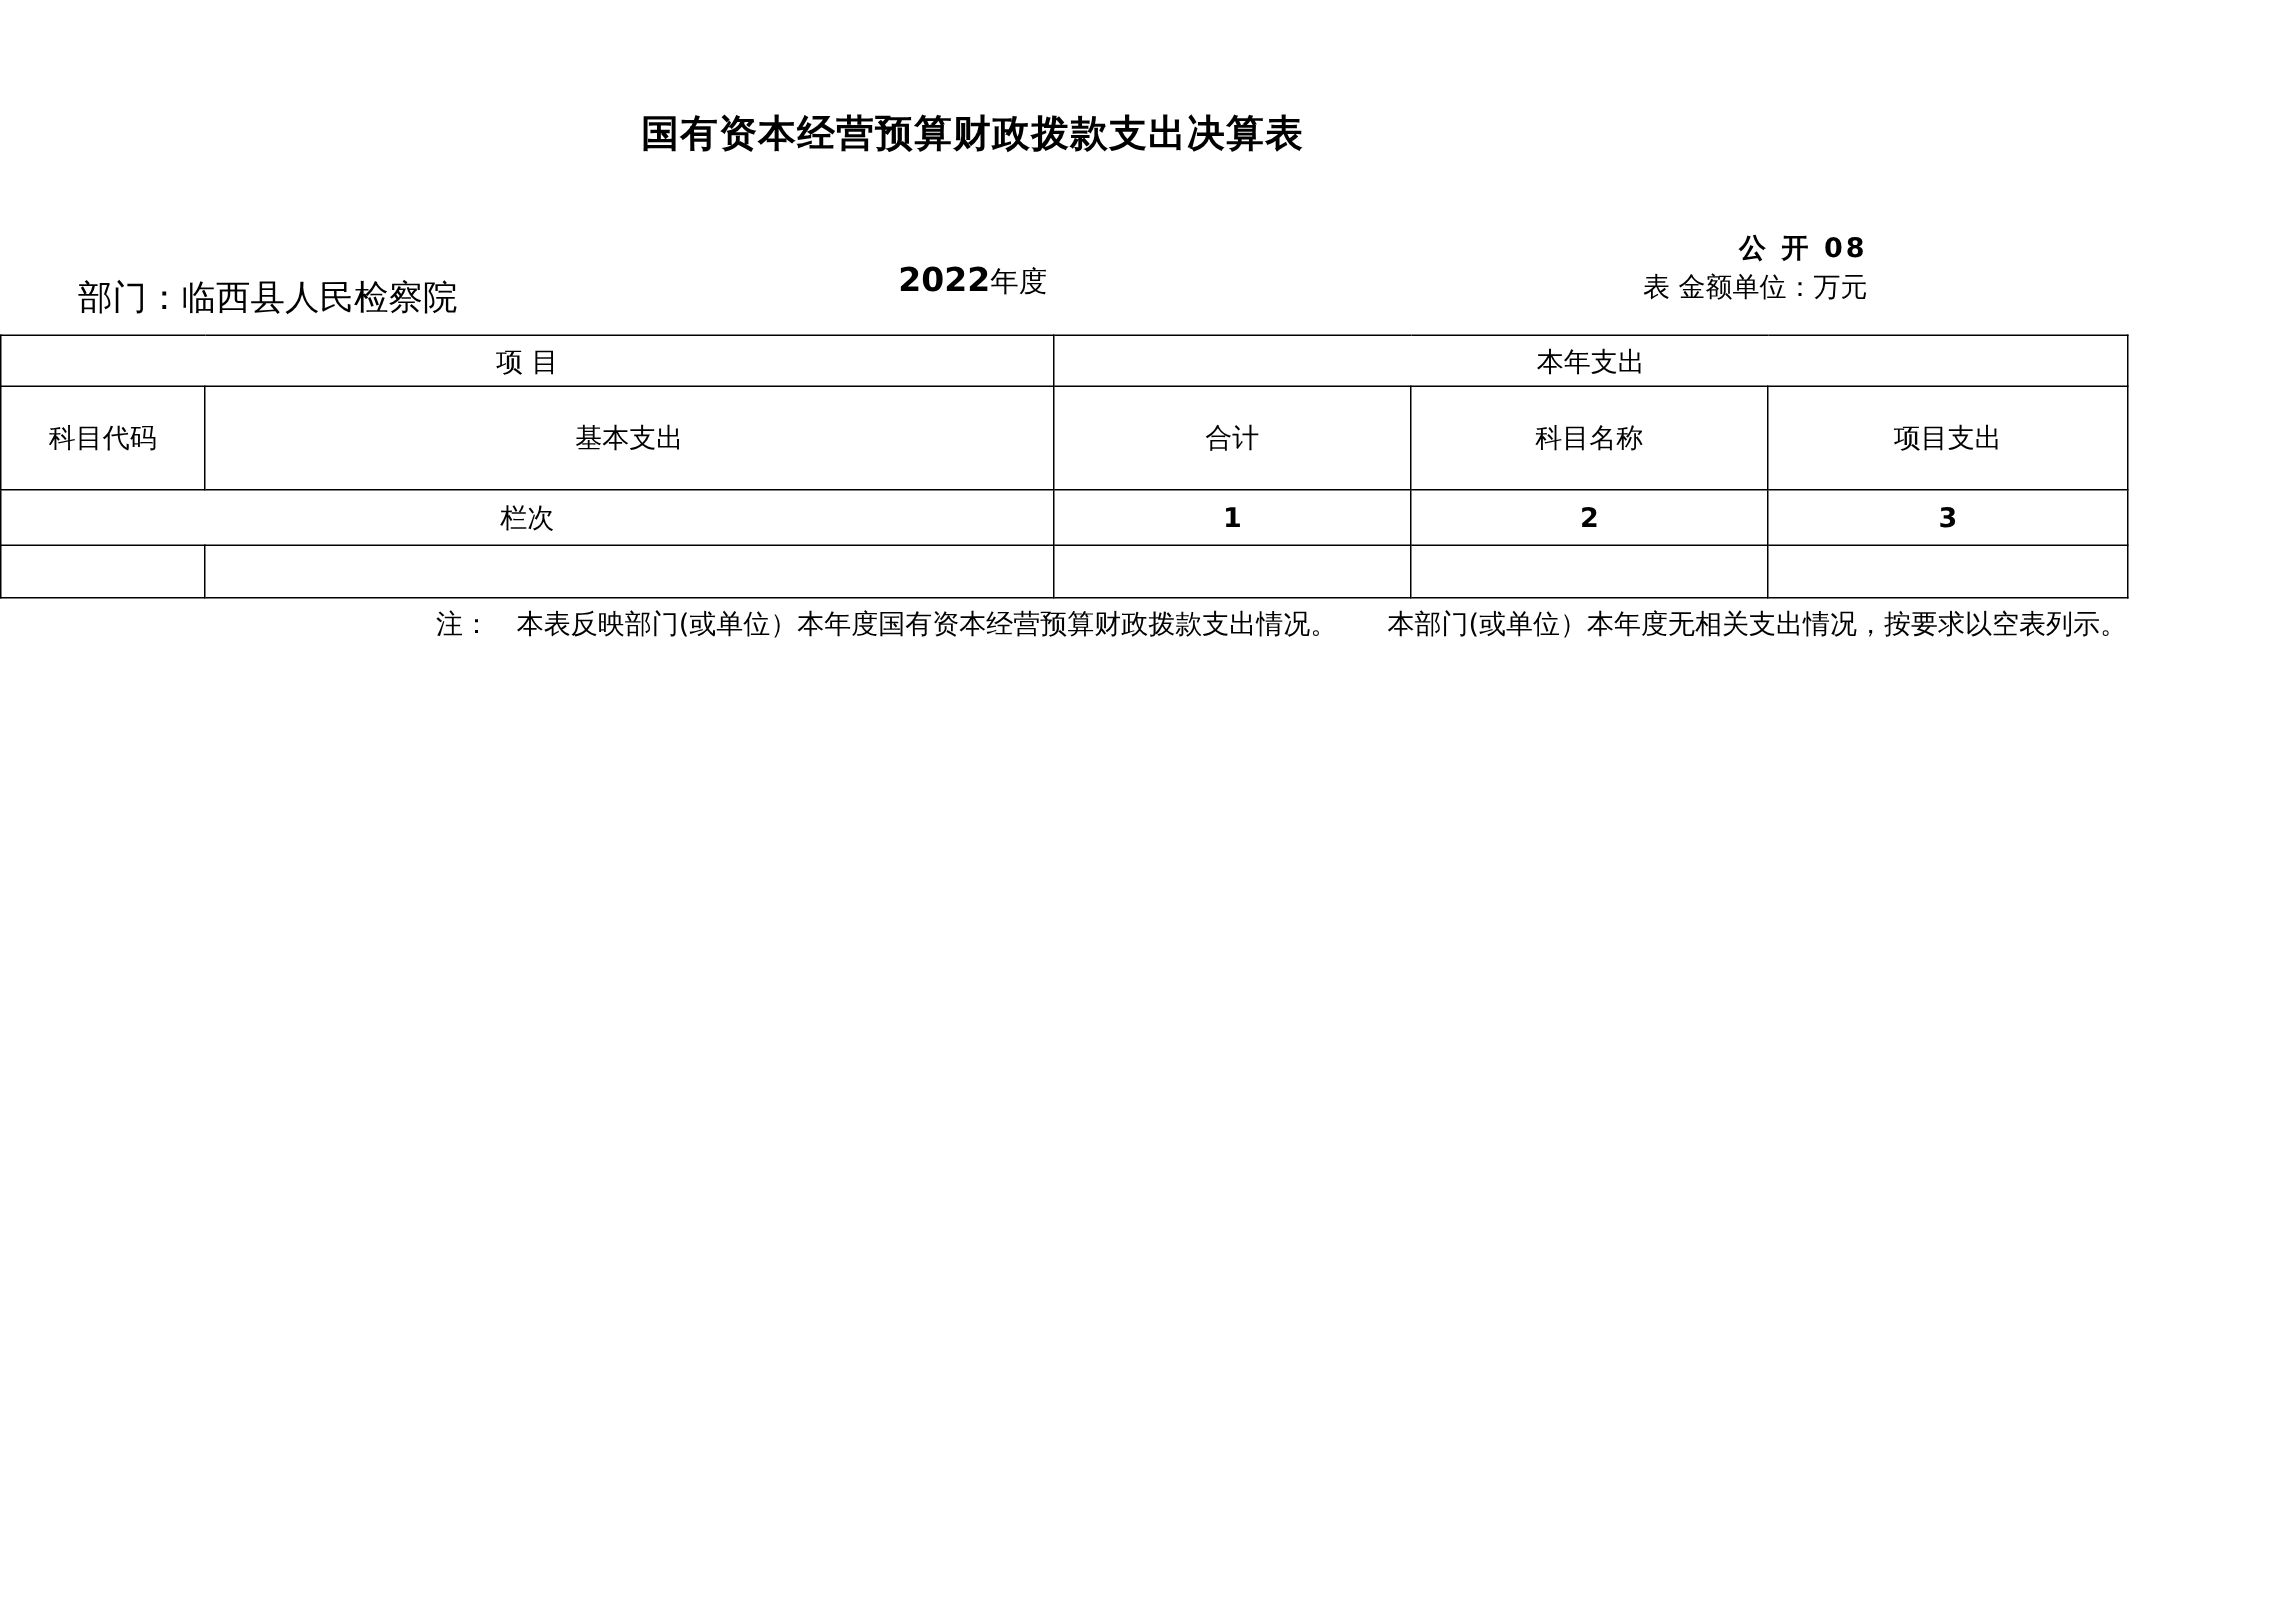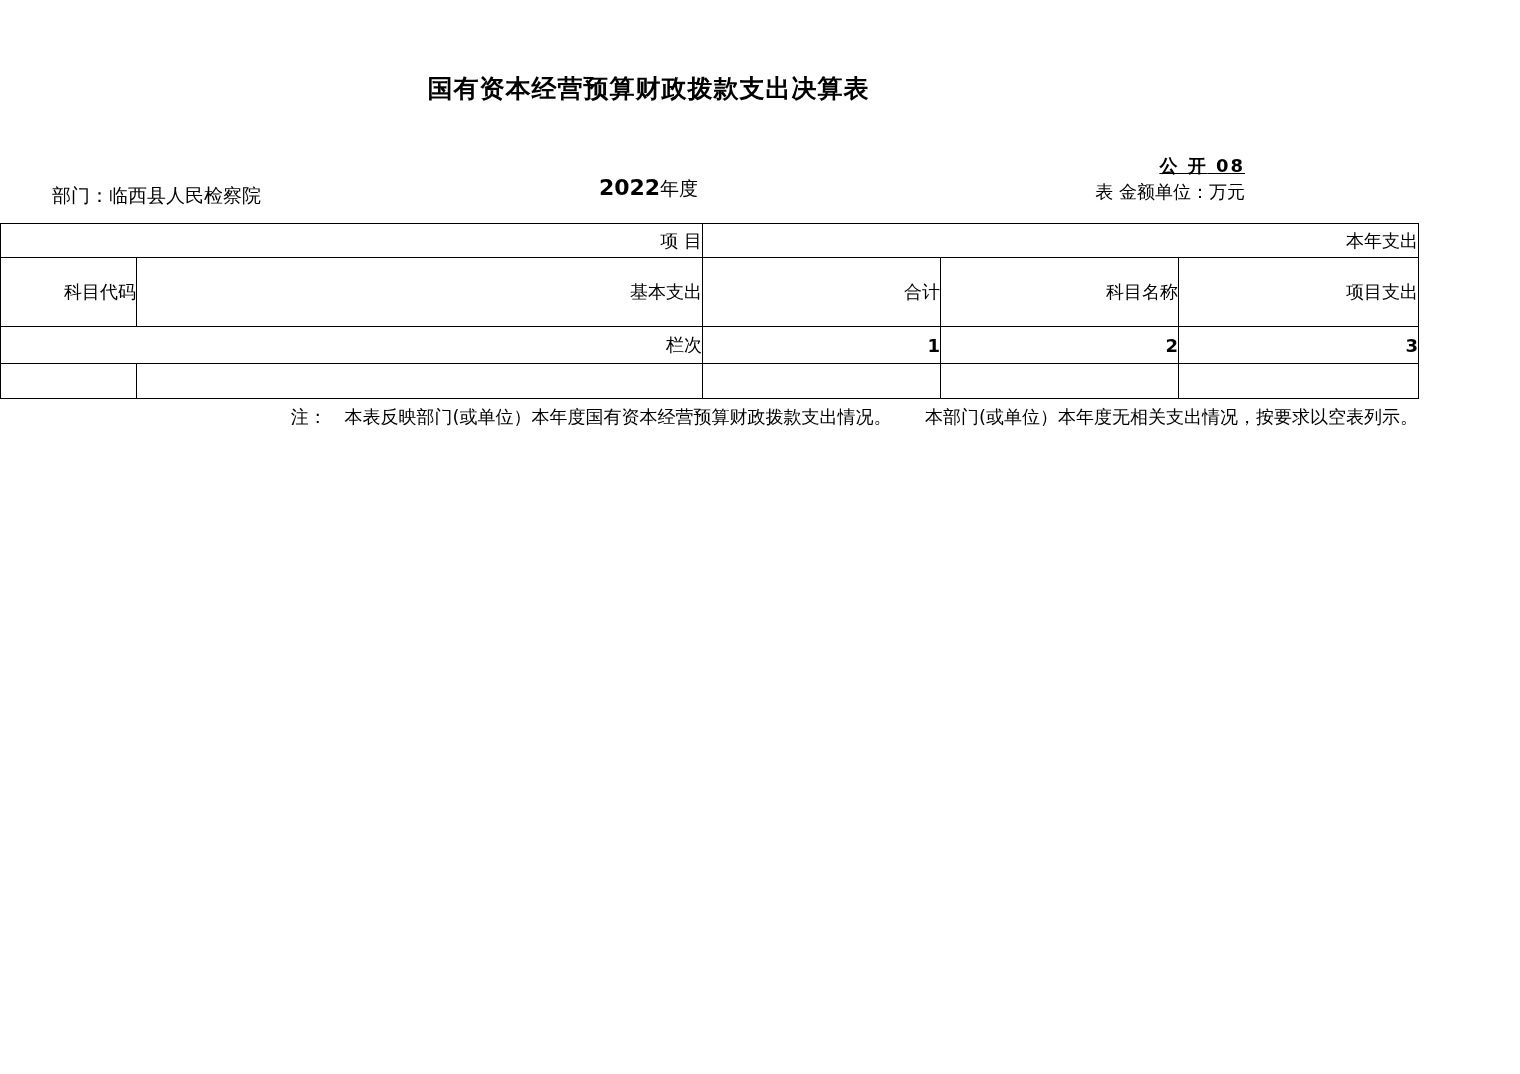--- a/index.html
+++ b/index.html
@@ -31,21 +31,21 @@
   }
   .meta-row {
     position: relative;
     height: 60px;
     margin-top: 56px;
   }
   .dept {
     position: absolute;
     left: 52px;
     top: 22px;
-    font-size: 19px;
+    font-size: 23px;
     font-family: "DejaVu Sans", sans-serif;
     white-space: nowrap;
   }
   .year {
     position: absolute;
     left: 0;
     right: 0;
     top: 14px;
     text-align: center;
     font-size: 19px;
@@ -62,39 +62,38 @@
     top: -8px;
     width: 180px;
     text-align: right;
     font-size: 18px;
     font-family: "DejaVu Sans", sans-serif;
     line-height: 26px;
   }
   .openno .line1 {
     font-weight: bold;
     letter-spacing: 2px;
-    text-decoration: underline;
   }
   .openno .line1 .num {
     font-weight: bold;
   }
   .openno .line2 {
     text-align: right;
     white-space: nowrap;
   }
   table.main {
     border-collapse: collapse;
     table-layout: fixed;
     width: 1418px;
     margin: 0 auto;
     margin-top: 2px;
   }
   table.main td {
     border: 1px solid #000000;
-    text-align: right;
+    text-align: center;
     vertical-align: middle;
     font-size: 18px;
     font-family: "DejaVu Sans", sans-serif;
     padding: 0;
   }
   .r-head1 td { height: 33px; }
   .r-head2 td { height: 68px; }
   .r-lanci td { height: 36px; }
   .r-heji td { height: 36px; }
   .r-blank td { height: 34px; }

